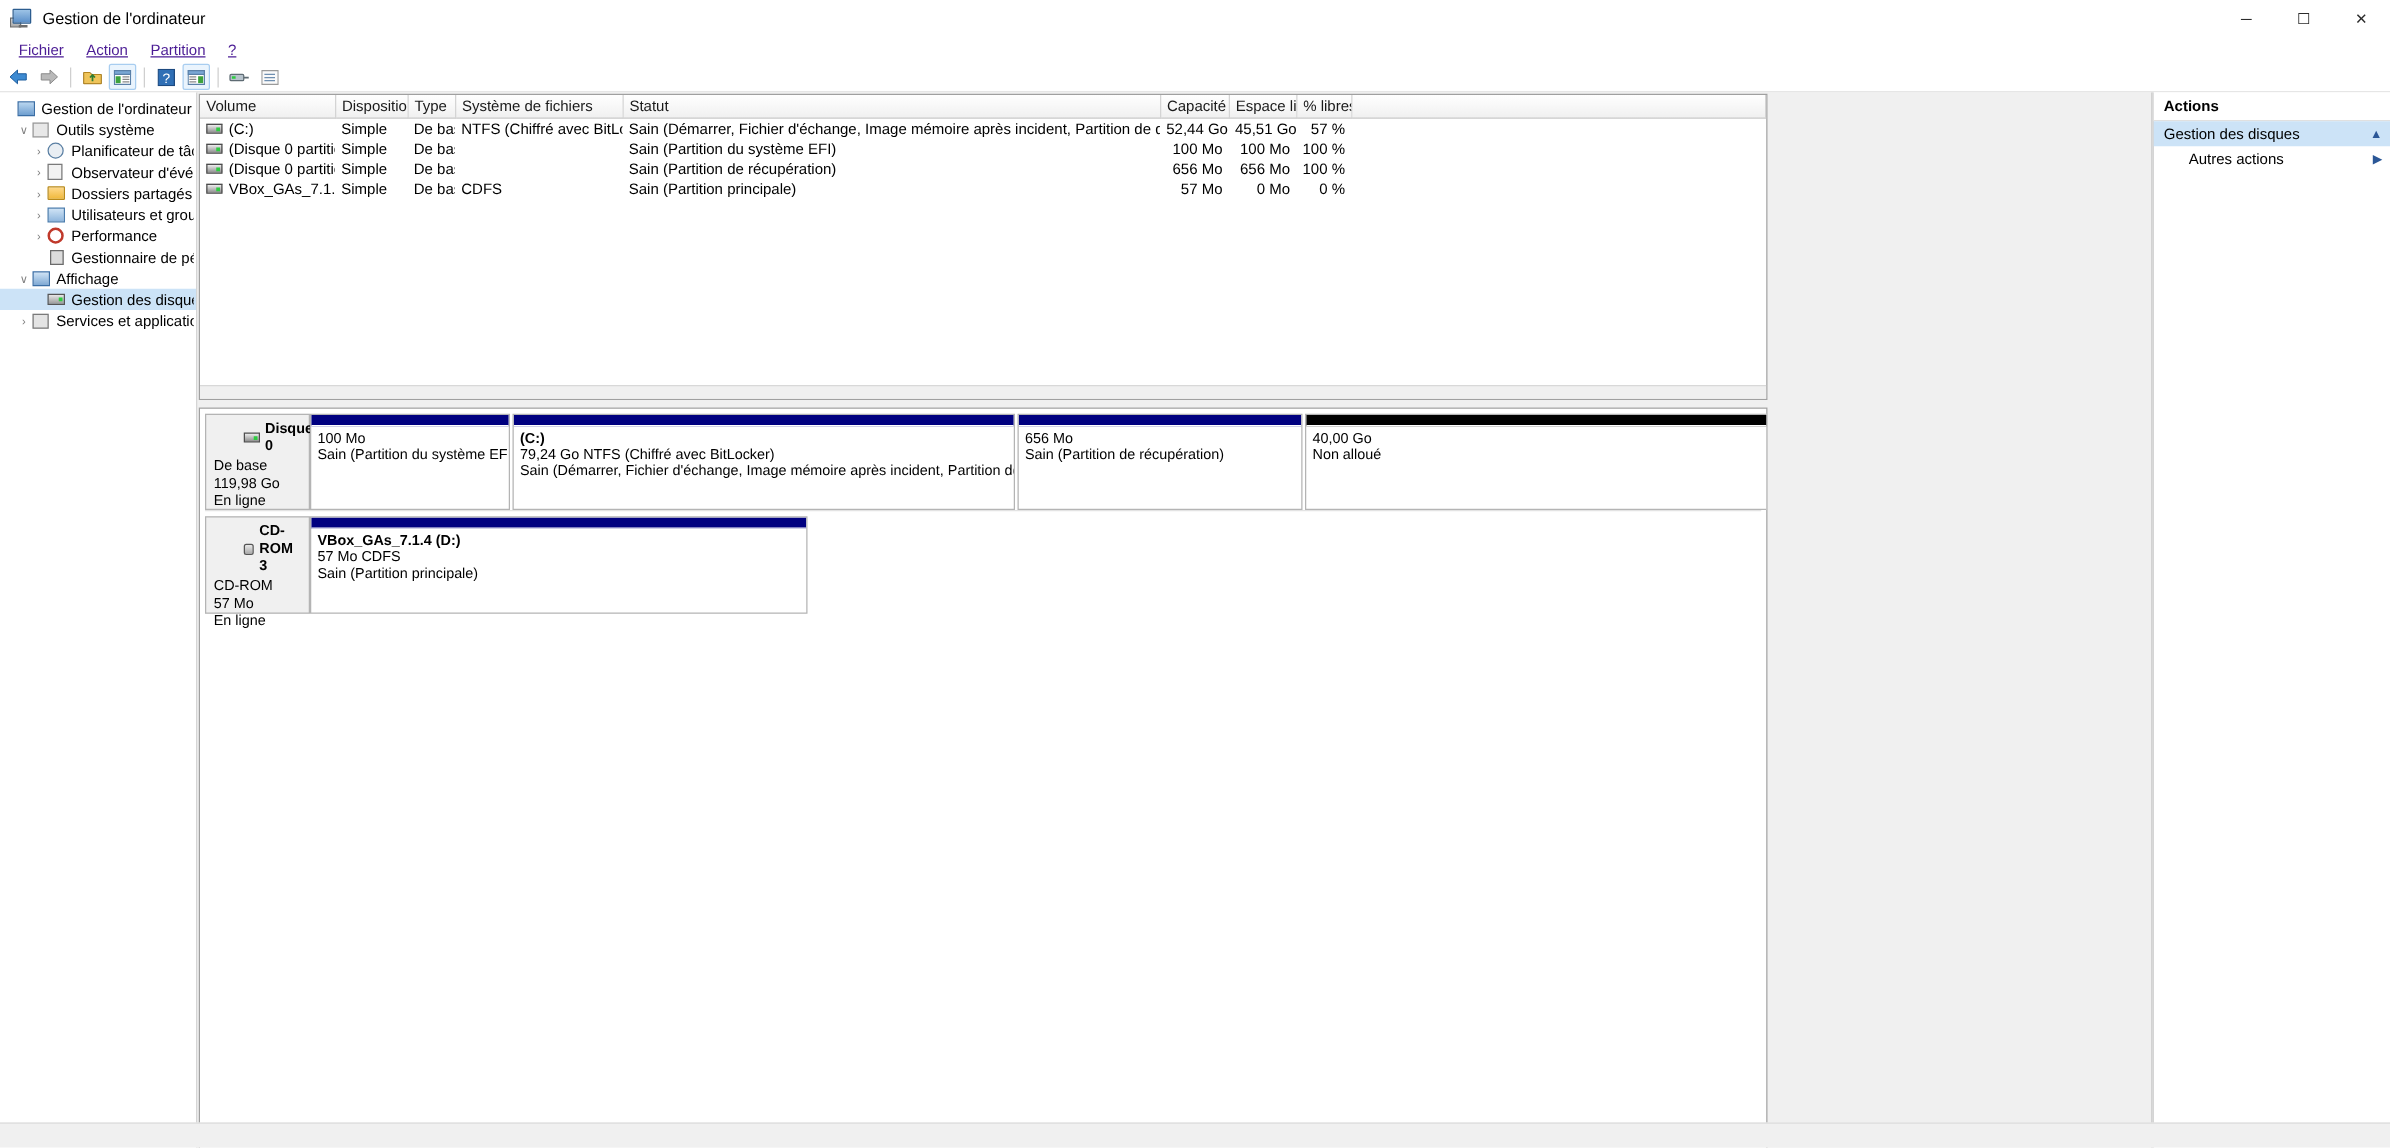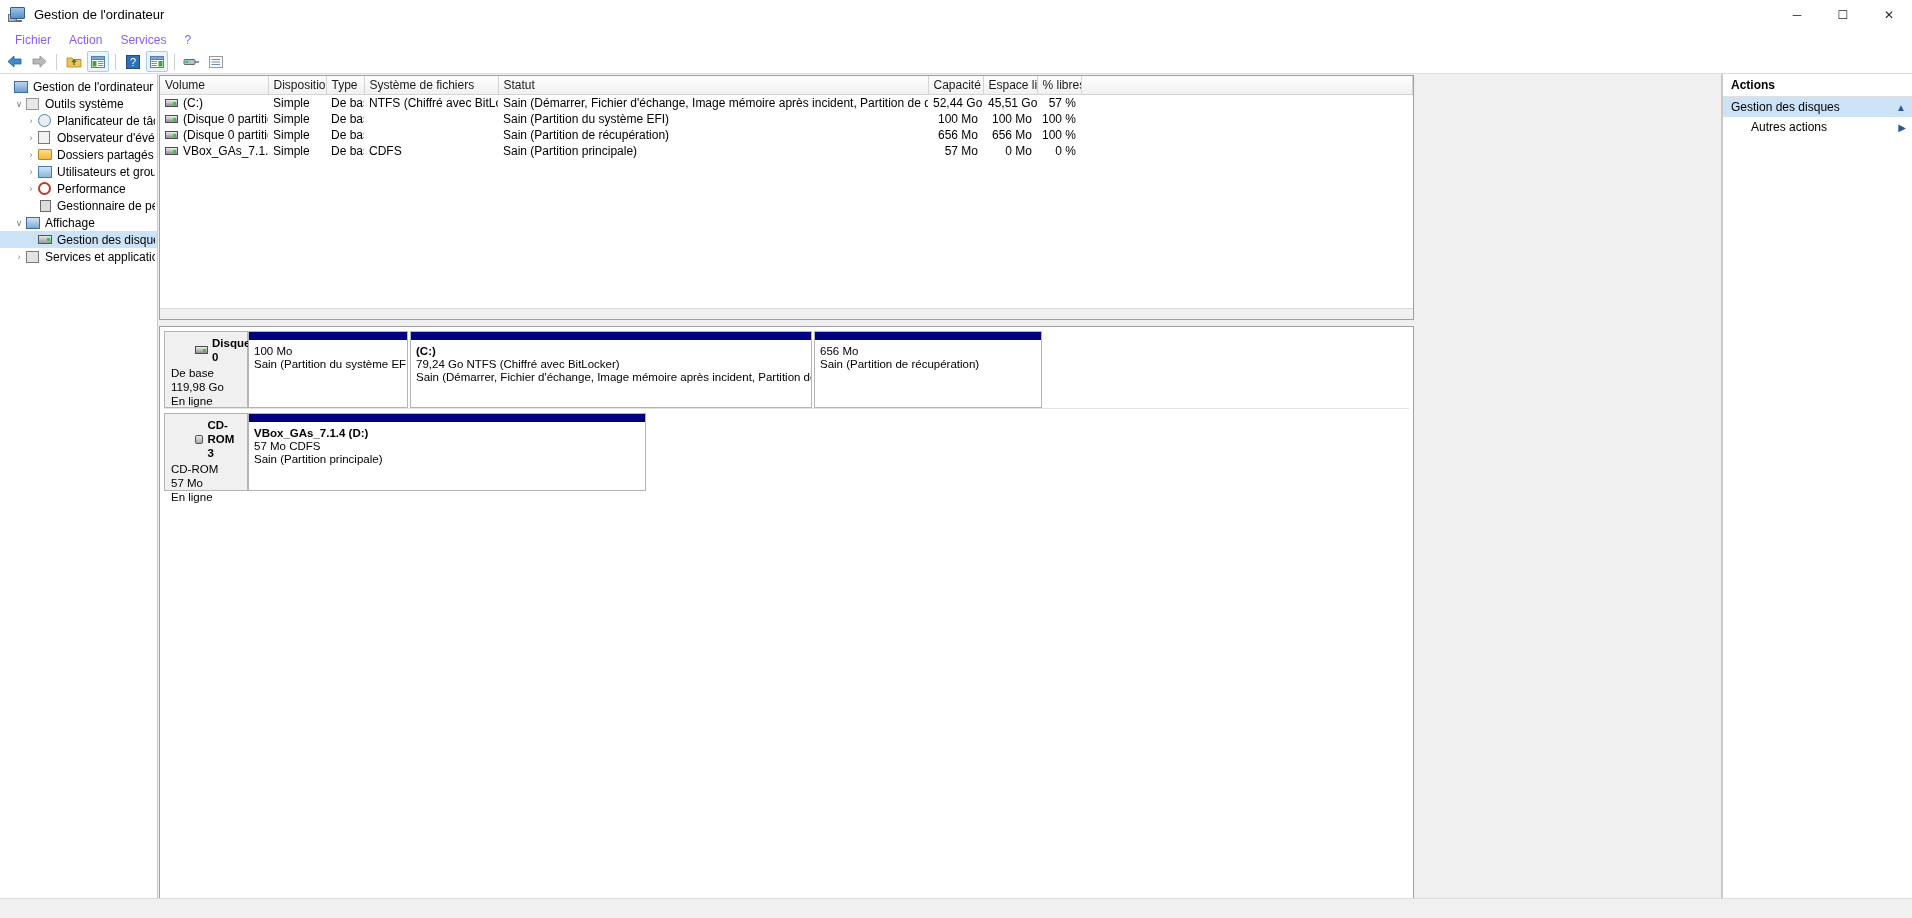--- a/index.html
+++ b/index.html
@@ -65,22 +65,23 @@
   #menubar {
     height: 20px;
     display: flex;
     align-items: center;
     background: #ffffff;
     padding-left: 6px;
     font-size: 12px;
   }
   .menu-item {
     padding: 2px 9px;
-    color: #8b5cf6;
+    color: #4c1d95;
     cursor: default;
+    text-decoration: underline;
   }
 
   
   #toolbar {
     height: 24px;
     background: #ffffff;
     display: flex;
     align-items: center;
     padding-left: 4px;
     border-bottom: 1px solid #dedede;
@@ -302,21 +303,21 @@
   <div id="window-controls">
     <div class="wbtn">─</div>
     <div class="wbtn">☐</div>
     <div class="wbtn close">✕</div>
   </div>
 </div>
 
 <div id="menubar">
   <div class="menu-item">Fichier</div>
   <div class="menu-item">Action</div>
-  <div class="menu-item">Services</div>
+  <div class="menu-item">Partition</div>
   <div class="menu-item">?</div>
 </div>
 
 <div id="toolbar">
   <div class="tb-btn">
     <svg width="16" height="13" viewBox="0 0 16 13">
         <path d="M7 1 L1 6.5 L7 12 L7 9 L14 9 L14 4 L7 4 Z" fill="#3d8ad1" stroke="#1f5e9e" stroke-width="0.8"></path>
       </svg>
   </div>
   <div class="tb-btn">
@@ -600,20 +601,28 @@
             </div>
           </div>
           <div class="part" style="width:228px">
             <div class="cap"></div>
             <div class="body">
               <div class="pname"></div>
               <div>656 Mo</div>
               <div>Sain (Partition de récupération)</div>
             </div>
           </div>
+          <div class="part unallocated" style="width:376px">
+            <div class="cap unalloc"></div>
+            <div class="body">
+              <div class="pname"></div>
+              <div>40,00 Go</div>
+              <div>Non alloué</div>
+            </div>
+          </div>
         </div>
       </div>
 
       <div class="disk-row" style="height:78px;border-bottom:none">
         <div class="disk-head">
           <div class="dh-title">
             <span style="width:13px;height:9px;border-radius:2px;background:linear-gradient(#e9e9e9,#a9a9a9);border:1px solid #555;display:inline-block;"></span>
             <span>CD-ROM 3</span>
           </div>
           <div>CD-ROM</div>

